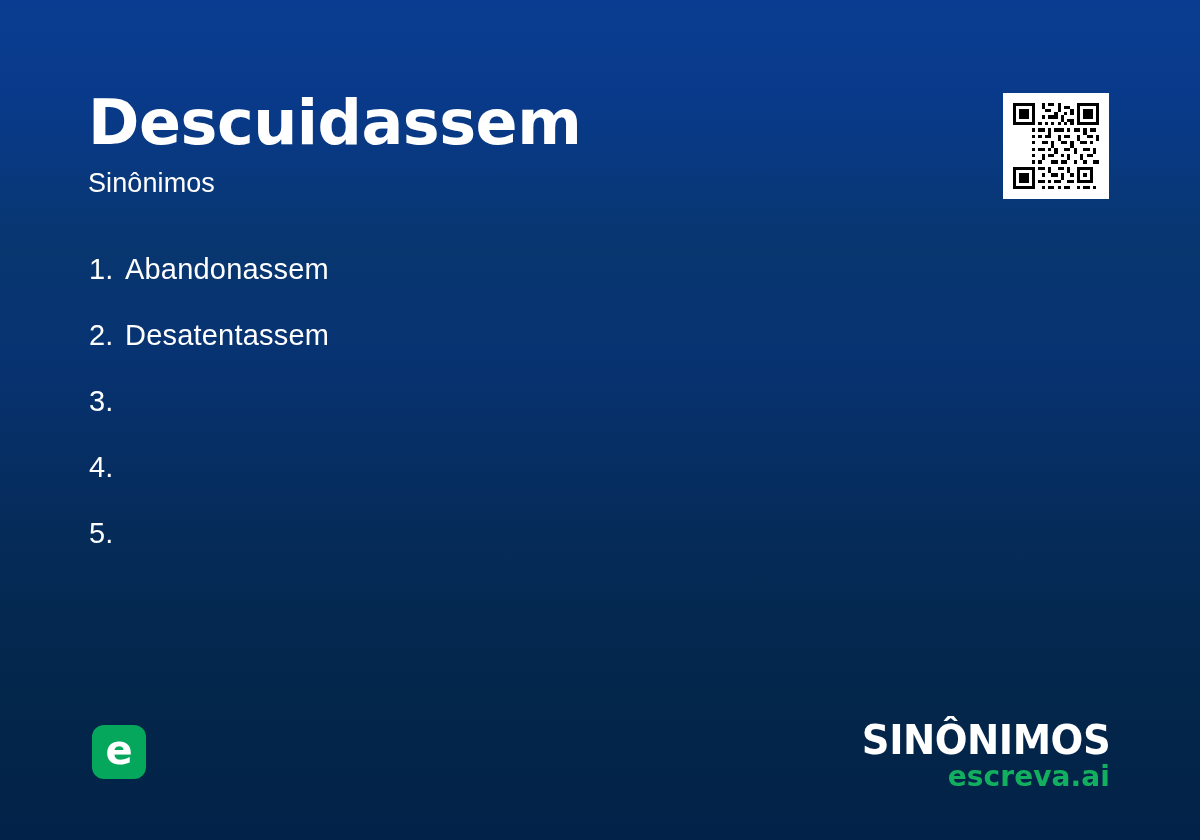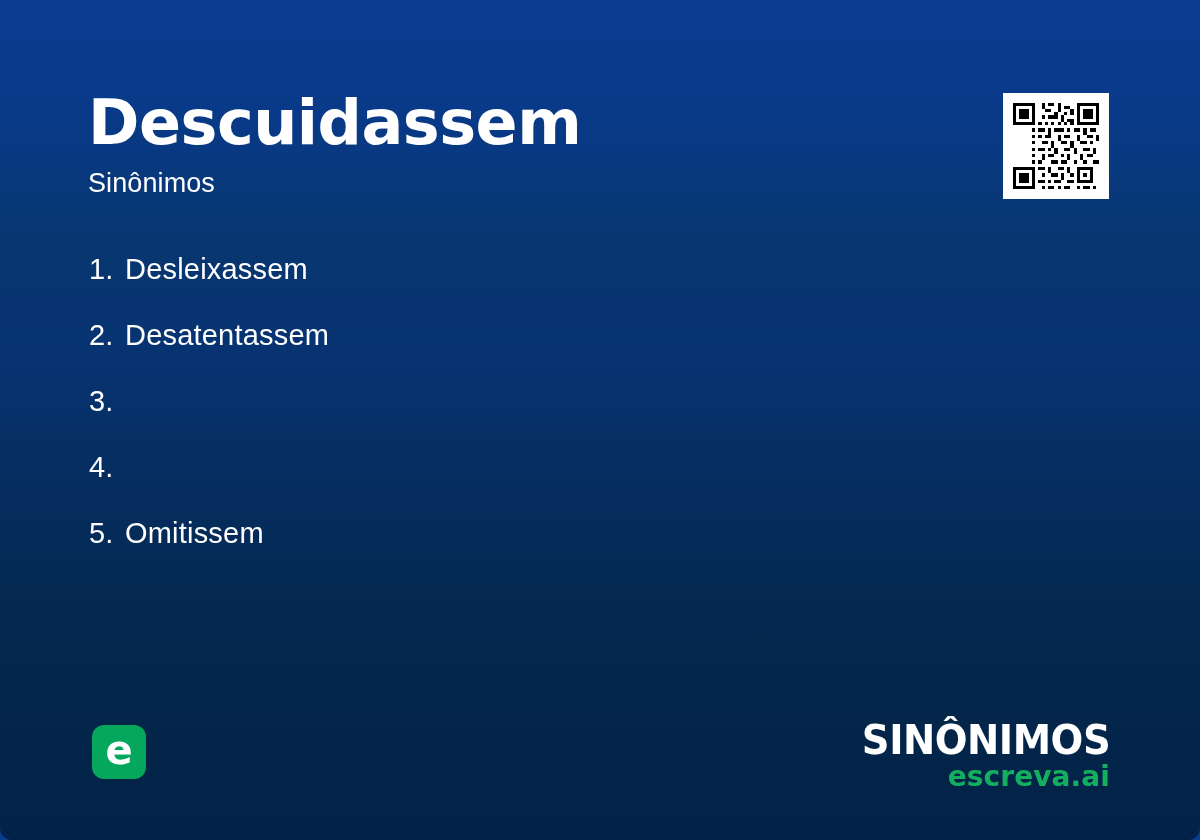--- a/index.html
+++ b/index.html
@@ -16,21 +16,20 @@
     background: linear-gradient(180deg,
         #0a3d91 0%,
         #093a8a 12%,
         #08366f 30%,
         #073372 42%,
         #062d5f 58%,
         #04284f 74%,
         #032549 88%,
         #032249 100%);
     font-family: "Liberation Sans", sans-serif;
-    border-radius: 12px;
     -webkit-font-smoothing: antialiased;
   }
 
   
   #title-block {
     position: absolute;
     left: 88px;
     top: 88px;
     width: 860px;
   }
@@ -165,35 +164,34 @@
 <div id="card">
 
   <div id="title-block">
     <h1 id="page-title">Descuidassem</h1>
     <p id="page-subtitle">Sinônimos</p>
   </div>
 
   <ol id="synonym-list">
     <li>
       <span class="syn-index">1.</span>
-      <span class="syn-word">Desleixassem</span>
+      <span class="syn-word">Abandonassem</span>
     </li>
     <li>
       <span class="syn-index">2.</span>
       <span class="syn-word">Desatentassem</span>
     </li>
     <li>
       <span class="syn-index">3.</span>
     </li>
     <li>
       <span class="syn-index">4.</span>
     </li>
     <li>
       <span class="syn-index">5.</span>
-      <span class="syn-word">Omitissem</span>
     </li>
   </ol>
 
   <div id="qr-code">
     <svg viewBox="0 0 33 33" shape-rendering="crispEdges" aria-hidden="true">
       <rect x="0" y="0" width="33" height="33" fill="#ffffff"></rect>
       <g fill="#000000">
 
         <rect x="3" y="3" width="7" height="1"></rect>
           <rect x="3" y="9" width="7" height="1"></rect>

